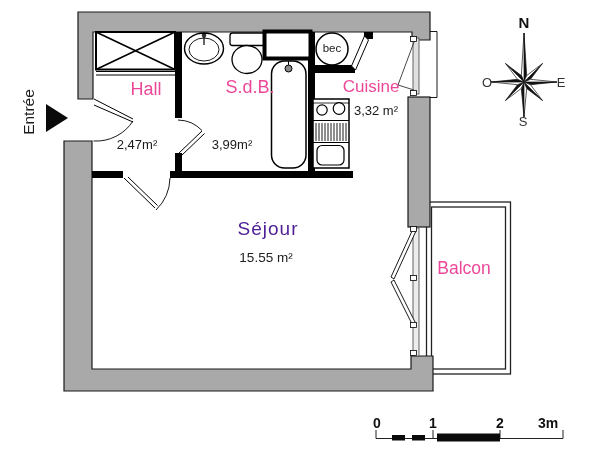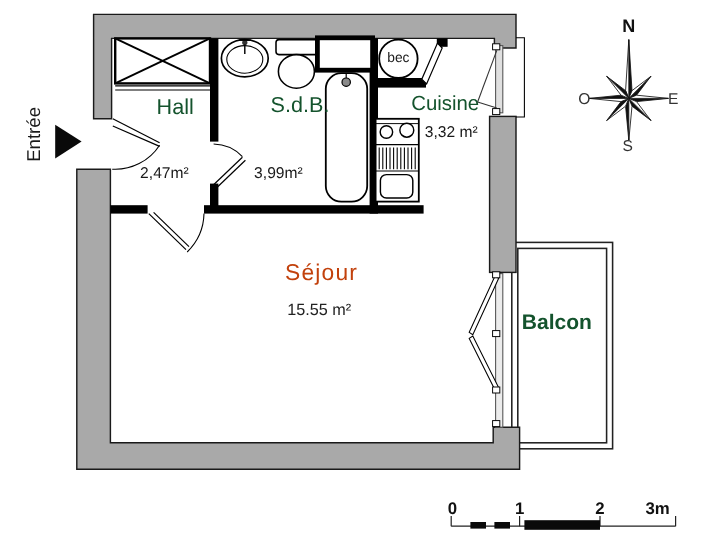--- a/index.html
+++ b/index.html
@@ -2,24 +2,24 @@
 <html><head>
 <meta charset="utf-8">
 <style>
   html,body{margin:0;padding:0;background:#fff;}
   #stage{
     position:relative;width:600px;height:450px;background:#ffffff;overflow:hidden;
     font-family:"Liberation Sans", sans-serif;color:#1a1a1a;
   }
   #plan-svg{position:absolute;left:0;top:0;}
   .lbl{position:absolute;transform:translate(-50%,-50%);white-space:nowrap;line-height:1;}
-  .room-name{font-size:18px;color:#14532d;}
+  .room-name{font-size:18px;color:#ec4899;}
   .room-area{font-size:13px;color:#1a1a1a;}
   .cuisine-name{font-size:17px;}
-  .sejour-name{font-size:19px;color:#c2410c;letter-spacing:1px;}
+  .sejour-name{font-size:19px;color:#4c1d95;letter-spacing:1px;}
   .sejour-area{font-size:13.5px;color:#222;}
   .balcon-name{font-size:17.5px;}
   .bec-lbl{font-size:11.5px;}
   .entree-lbl{font-size:15.5px;font-weight:500;transform:translate(-50%,-50%) rotate(-90deg);}
   .compass-lbl{font-size:13px;color:#333;}
   .compass-n{font-size:15px;font-weight:bold;color:#111;}
   .scale-lbl{font-size:14px;font-weight:bold;color:#111;}
 </style>
 </head>
 <body>
@@ -170,21 +170,21 @@
 
   <div class="lbl room-name" style="left:226px;top:87px;margin-left:24px;">S.d.B.</div>
   <div class="lbl room-area" style="left:232px;top:144px;">3,99m²</div>
 
   <div class="lbl room-name cuisine-name" style="left:371px;top:86px;text-align:center;">Cuisine</div>
   <div class="lbl room-area" style="left:376px;top:110px;">3,32 m²</div>
 
   <div class="lbl sejour-name" style="left:268px;top:228px;">Séjour</div>
   <div class="lbl sejour-area" style="left:266px;top:258px;">15.55 m²</div>
 
-  <div class="lbl room-name balcon-name" style="left:464px;top:269px;font-weight:bold;">Balcon</div>
+  <div class="lbl room-name balcon-name" style="left:464px;top:269px;">Balcon</div>
 
   <div class="lbl bec-lbl" style="left:332px;top:49px;">bec</div>
 
   <div class="lbl compass-n" style="left:524px;top:22px;">N</div>
   <div class="lbl compass-lbl" style="left:561px;top:82px;">E</div>
   <div class="lbl compass-lbl" style="left:523px;top:121px;">S</div>
   <div class="lbl compass-lbl" style="left:487px;top:82px;">O</div>
 
   <div class="lbl scale-lbl" style="left:377px;top:423px;">0</div>
   <div class="lbl scale-lbl" style="left:433px;top:423px;">1</div>

